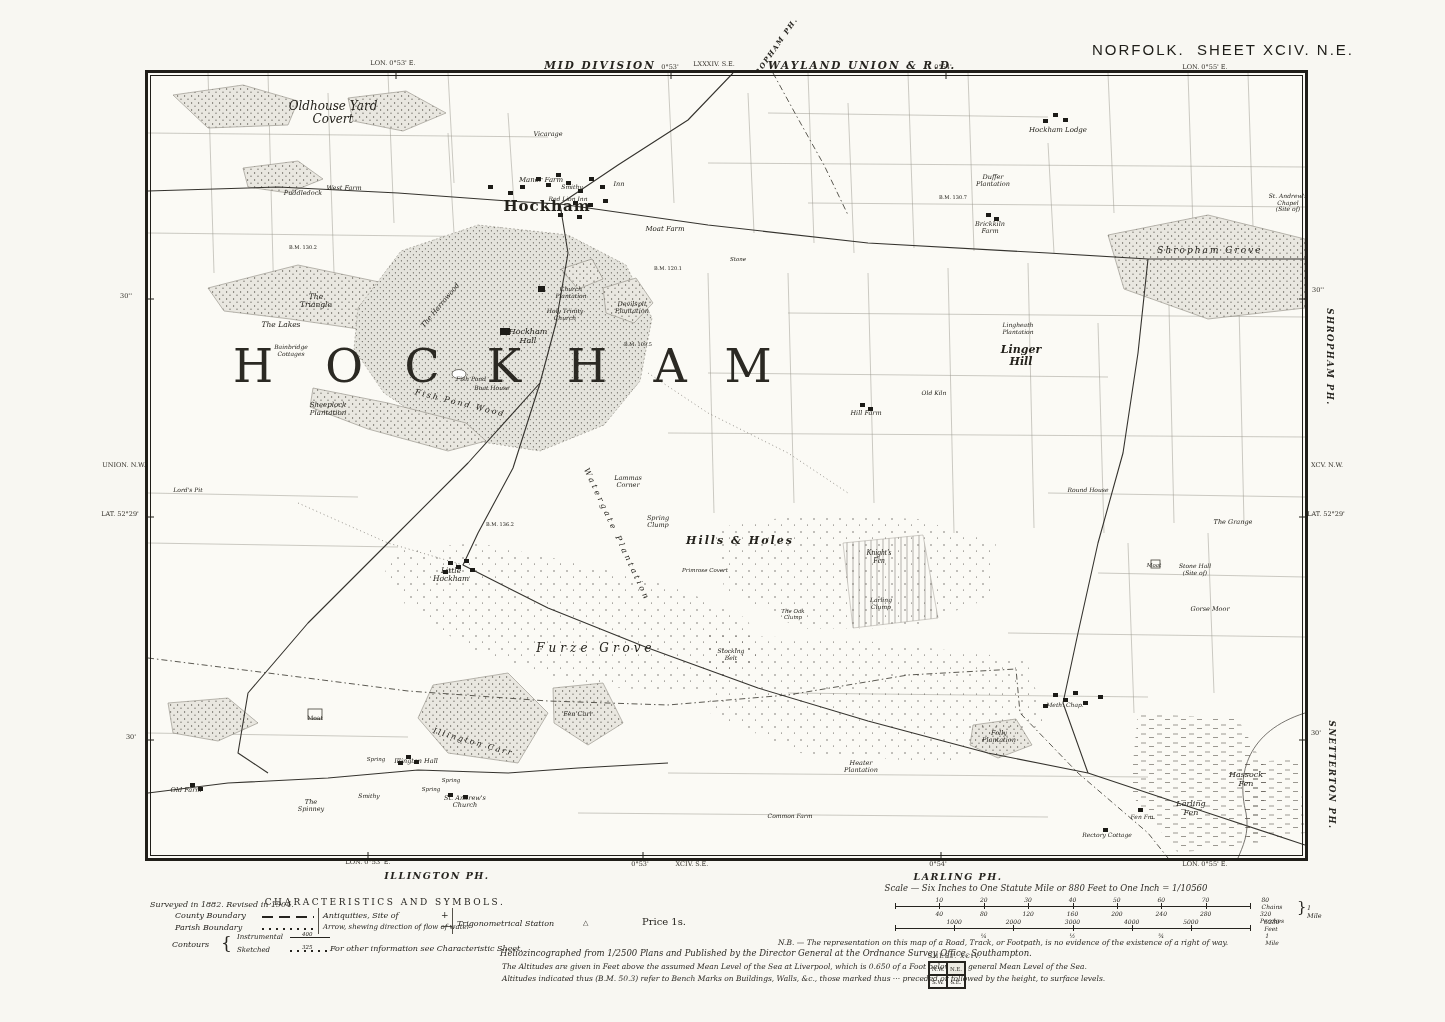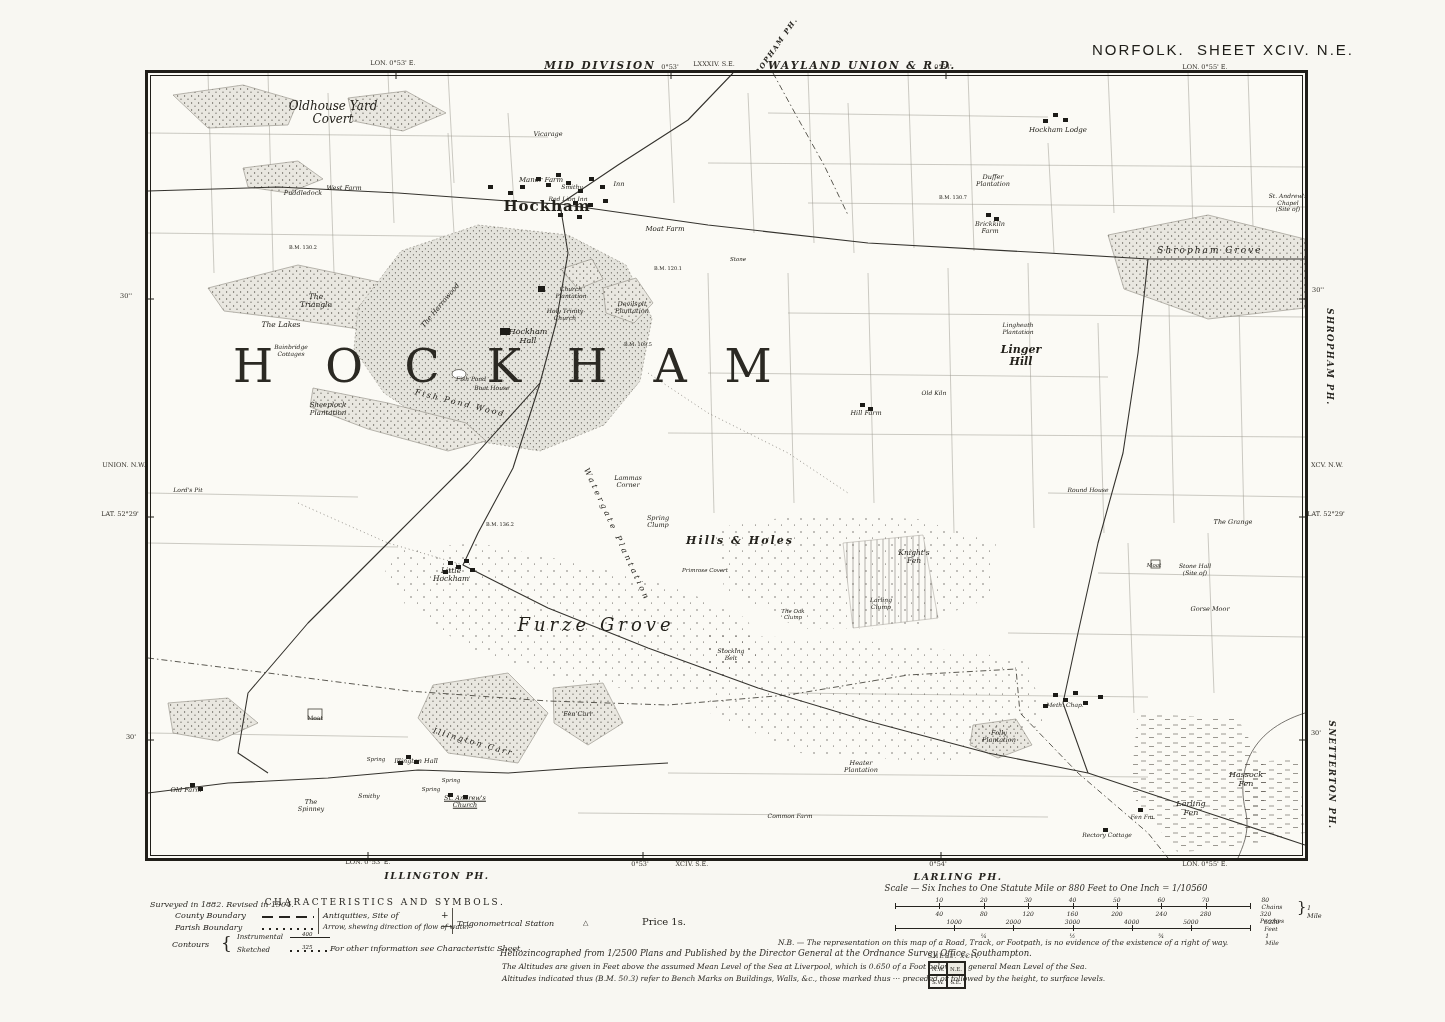--- a/index.html
+++ b/index.html
@@ -303,45 +303,45 @@
 Hill</div>
         <div class="lbl" style="left: 786px; top: 320px; font-size: 6px; transform: translate(-50%, -50%) rotate(0deg);">Old Kiln</div>
         <div class="lbl" style="left: 718px; top: 341px; font-size: 6.5px; transform: translate(-50%, -50%) rotate(0deg);">Hill Farm</div>
         <div class="lbl" style="left: 40px; top: 417px; font-size: 6px; transform: translate(-50%, -50%) rotate(0deg);">Lord's Pit</div>
         <div class="lbl" style="left: 480px; top: 409px; font-size: 6.5px; transform: translate(-50%, -50%) rotate(0deg);">Lammas
 Corner</div>
         <div class="lbl" style="left: 510px; top: 449px; font-size: 6.5px; transform: translate(-50%, -50%) rotate(0deg);">Spring
 Clump</div>
         <div class="lbl" style="left: 468px; top: 462px; font-size: 8px; letter-spacing: 3px; transform: translate(-50%, -50%) rotate(65deg);">Watergate Plantation</div>
         <div class="lbl b" style="left: 592px; top: 468px; font-size: 11px; letter-spacing: 2px; transform: translate(-50%, -50%) rotate(0deg);">Hills &amp; Holes</div>
-        <div class="lbl" style="left: 766px; top: 484px; font-size: 7.5px; transform: translate(-50%, -50%) rotate(0deg);">Knight's
+        <div class="lbl" style="left: 731px; top: 484px; font-size: 7.5px; transform: translate(-50%, -50%) rotate(0deg); font-family: Liberation Serif, serif;">Knight's
 Fen</div>
         <div class="lbl" style="left: 557px; top: 497px; font-size: 5.5px; transform: translate(-50%, -50%) rotate(0deg);">Primrose Covert</div>
         <div class="lbl" style="left: 303px; top: 502px; font-size: 7.5px; transform: translate(-50%, -50%) rotate(0deg);">Little
 Hockham</div>
-        <div class="lbl" style="left: 448px; top: 552px; font-size: 18px; letter-spacing: 4px; transform: translate(-50%, -50%) rotate(0deg);">Furze Grove</div>
+        <div class="lbl" style="left: 448px; top: 576px; font-size: 12px; letter-spacing: 4px; transform: translate(-50%, -50%) rotate(0deg);">Furze Grove</div>
         <div class="lbl" style="left: 645px; top: 541px; font-size: 5.5px; transform: translate(-50%, -50%) rotate(0deg);">The Oak
 Clump</div>
         <div class="lbl" style="left: 733px; top: 531px; font-size: 6px; transform: translate(-50%, -50%) rotate(0deg);">Larling
 Clump</div>
         <div class="lbl" style="left: 583px; top: 582px; font-size: 6px; transform: translate(-50%, -50%) rotate(0deg);">Stocking
 Belt</div>
         <div class="lbl" style="left: 1062px; top: 537px; font-size: 6.5px; transform: translate(-50%, -50%) rotate(0deg);">Gorse Moor</div>
         <div class="lbl" style="left: 1006px; top: 492px; font-size: 5.5px; transform: translate(-50%, -50%) rotate(0deg);">Moat</div>
         <div class="lbl" style="left: 1047px; top: 497px; font-size: 6px; transform: translate(-50%, -50%) rotate(0deg);">Stone Hall
 (Site of)</div>
         <div class="lbl" style="left: 1085px; top: 450px; font-size: 6.5px; transform: translate(-50%, -50%) rotate(0deg);">The Grange</div>
         <div class="lbl" style="left: 940px; top: 417px; font-size: 6px; transform: translate(-50%, -50%) rotate(0deg);">Round House</div>
         <div class="lbl u" style="left: 167px; top: 645px; font-size: 6px; transform: translate(-50%, -50%) rotate(0deg);">Moat</div>
         <div class="lbl" style="left: 38px; top: 718px; font-size: 6.5px; transform: translate(-50%, -50%) rotate(0deg);">Old Farm</div>
         <div class="lbl" style="left: 163px; top: 733px; font-size: 6.5px; transform: translate(-50%, -50%) rotate(0deg);">The
 Spinney</div>
         <div class="lbl" style="left: 221px; top: 723px; font-size: 6px; transform: translate(-50%, -50%) rotate(0deg);">Smithy</div>
         <div class="lbl" style="left: 268px; top: 689px; font-size: 6.5px; transform: translate(-50%, -50%) rotate(0deg);">Illington Hall</div>
-        <div class="lbl" style="left: 317px; top: 729px; font-size: 6.5px; transform: translate(-50%, -50%) rotate(0deg); text-decoration: underline;">St. Andrew's
+        <div class="lbl" style="left: 317px; top: 729px; font-size: 6.5px; transform: translate(-50%, -50%) rotate(0deg);">St. Andrew's
 Church</div>
         <div class="lbl" style="left: 325px; top: 670px; font-size: 8px; letter-spacing: 2px; transform: translate(-50%, -50%) rotate(16deg);">Illington Carr</div>
         <div class="lbl" style="left: 228px; top: 686px; font-size: 5.5px; transform: translate(-50%, -50%) rotate(0deg);">Spring</div>
         <div class="lbl" style="left: 303px; top: 707px; font-size: 5.5px; transform: translate(-50%, -50%) rotate(0deg);">Spring</div>
         <div class="lbl" style="left: 283px; top: 716px; font-size: 5.5px; transform: translate(-50%, -50%) rotate(0deg);">Spring</div>
         <div class="lbl" style="left: 430px; top: 642px; font-size: 6.5px; transform: translate(-50%, -50%) rotate(0deg);">Fen Carr</div>
         <div class="lbl" style="left: 851px; top: 664px; font-size: 6.5px; transform: translate(-50%, -50%) rotate(0deg);">Folly
 Plantation</div>
         <div class="lbl" style="left: 713px; top: 694px; font-size: 6.5px; transform: translate(-50%, -50%) rotate(0deg);">Heater
 Plantation</div>

